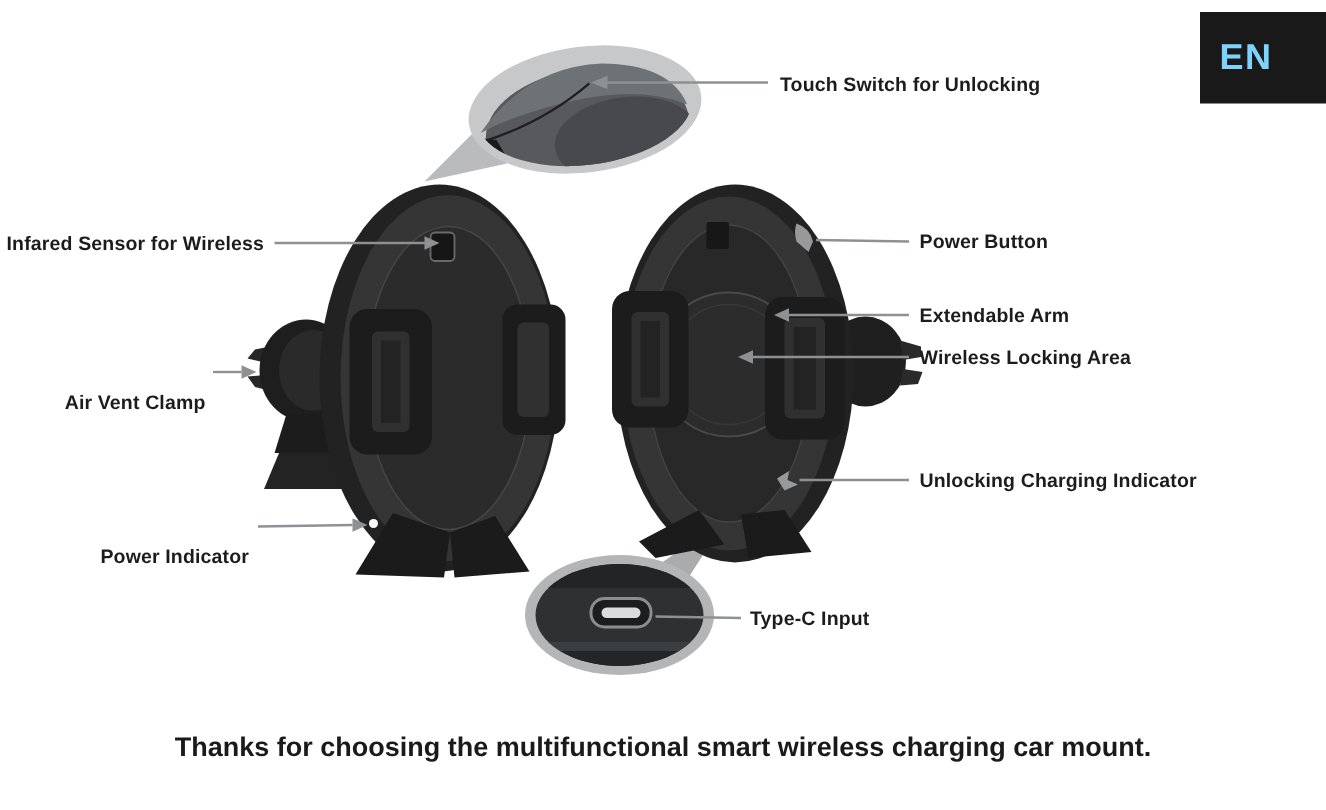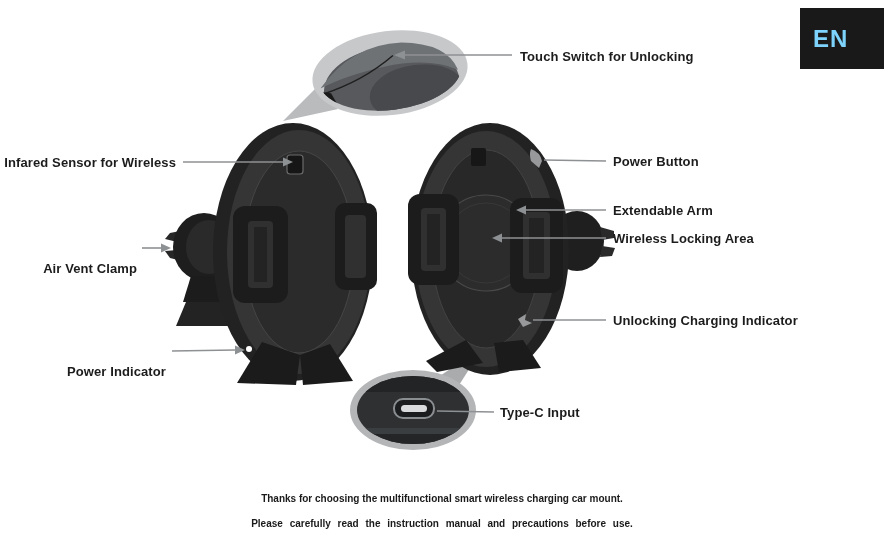--- a/index.html
+++ b/index.html
@@ -13,21 +13,21 @@
     white-space:nowrap;transform:translateY(-50%);letter-spacing:.1px;
   }
   .callout.ra{text-align:right;}
   .lang-badge{
     position:absolute;left:800px;top:8px;width:84px;height:61px;background:#191919;
     color:#7dd3fc;font-weight:bold;font-size:24px;letter-spacing:1px;
     display:flex;align-items:center;padding-left:13px;box-sizing:border-box;
   }
   .footer{
     position:absolute;left:42px;top:486px;width:800px;text-align:center;
-    font-weight:bold;color:#1a1a1a;font-size:10px;line-height:25px;
+    font-weight:bold;color:#1a1a1a;font-size:18px;line-height:25px;
   }
   .footer .line2{word-spacing:4px;}
 </style>
 </head>
 <body>
 
 <div class="page">
 
   <svg class="diagram-svg" viewBox="0 0 884 540">
     <defs>
@@ -152,16 +152,15 @@
   <div class="callout" style="left:613px;top:238px;">Wireless Locking Area</div>
   <div class="callout" style="left:613px;top:320px;">Unlocking Charging Indicator</div>
   <div class="callout" style="left:500px;top:412px;">Type-C Input</div>
 
   <div class="lang-badge">
     <span>EN</span>
   </div>
 
   <div class="footer">
     <div class="line1">Thanks for choosing the multifunctional smart wireless charging car mount.</div>
-    <div class="line2">Please carefully read the instruction manual and precautions before use.</div>
   </div>
 
 </div>
 
 </body></html>

